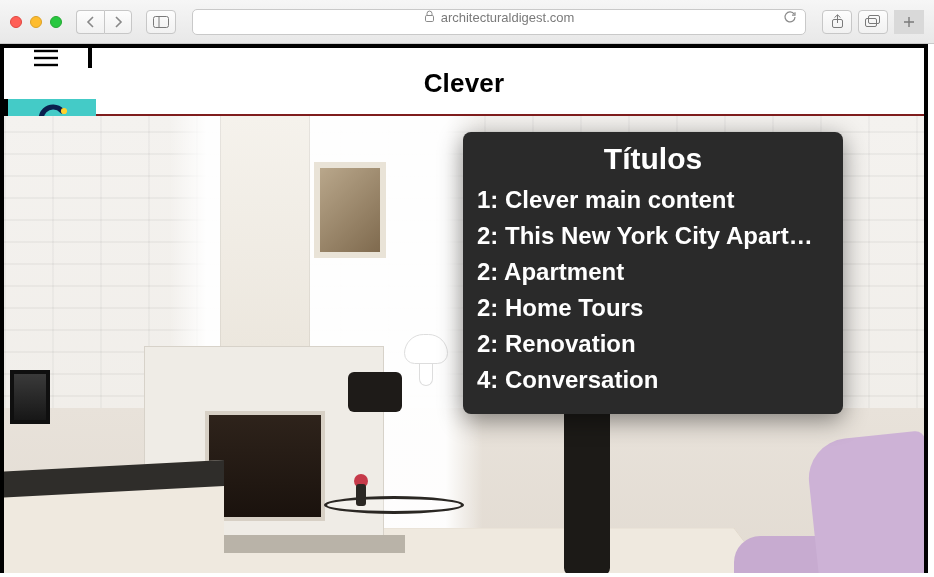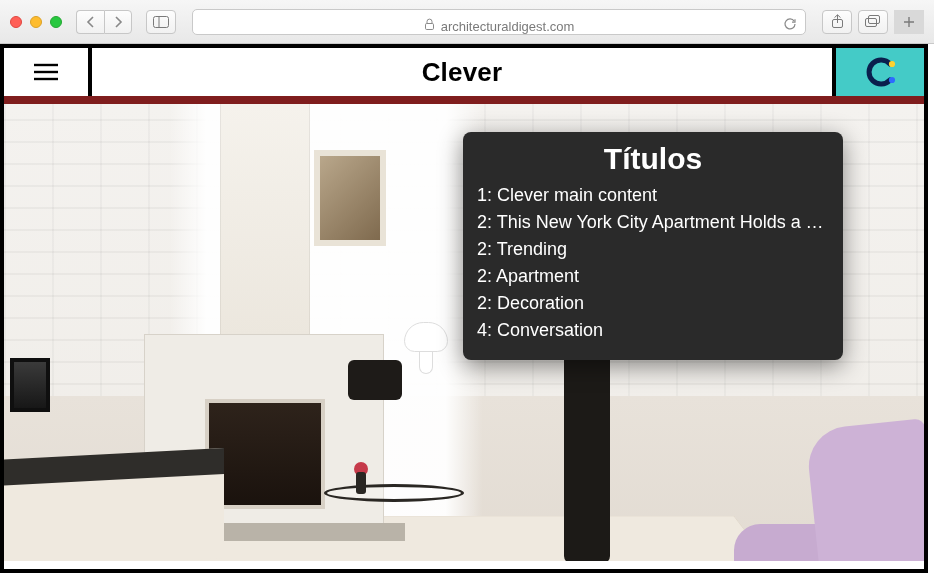--- a/index.html
+++ b/index.html
@@ -43,21 +43,21 @@
       display: flex; align-items: center; justify-content: center;
       color: #6b6b6b;
     }
     .url-bar {
       flex: 1;
       height: 26px;
       background: #fff;
       border: 1px solid #c9c9c9;
       border-radius: 5px;
       display: flex;
-      align-items: flex-end;
+      align-items: flex-start;
       justify-content: center;
       gap: 6px;
       font-size: 13px;
       color: #7a7a7a;
       margin: 0 8px;
       position: relative;
     }
     .url-bar .lock { color: #8a8a8a; }
     .url-bar .refresh { position: absolute; right: 8px; color: #8a8a8a; }
     .right-tools { display: flex; gap: 6px; align-items: center; }
@@ -71,22 +71,23 @@
     .page-frame {
       border: 4px solid #000;
       width: 928px;
       height: 529px;
       margin: 0;
       position: relative;
       background: #fff;
     }
     .site-header {
       display: flex;
-      height: 56px;
-      border-bottom: 8px solid #7f1d1d;
+      height: 68px;
+      border-bottom: 2px solid #7f1d1d;
+      flex-direction: column;
     }
     .hamburger {
       width: 88px;
       border-right: 4px solid #000;
       display: flex; align-items: center; justify-content: center;
       background: #fff;
     }
     .hamburger svg { stroke: #000; }
     .site-title {
       flex: 1;
@@ -222,26 +223,26 @@
       padding: 10px 14px 16px 14px;
     }
     .rotor-title {
       font-size: 30px;
       font-weight: 700;
       text-align: center;
       margin-bottom: 6px;
     }
     .rotor-list { list-style: none; }
     .rotor-item {
-      font-size: 18px;
+      font-size: 24px;
       line-height: 1.5;
       white-space: nowrap;
       overflow: hidden;
       text-overflow: ellipsis;
-      font-weight: 400;
+      font-weight: 700;
     }
   </style>
 </head>
 <body>
 
 <div class="browser-chrome">
   <div class="traffic-lights">
     <div class="tl red"></div>
     <div class="tl yellow"></div>
     <div class="tl green"></div>
@@ -346,18 +347,18 @@
       <div class="back"></div>
     </div>
   </div>
 </div>
 
 <div class="rotor">
   <div class="rotor-title">Títulos</div>
   <ul class="rotor-list">
       <li class="rotor-item">1: Clever main content</li>
       <li class="rotor-item">2: This New York City Apartment Holds a Trove of Design History</li>
-      <li class="rotor-item">2: Trending</li>
       <li class="rotor-item">2: Apartment</li>
-      <li class="rotor-item">2: Decoration</li>
+      <li class="rotor-item">2: Home Tours</li>
+      <li class="rotor-item">2: Renovation</li>
       <li class="rotor-item">4: Conversation</li>
     </ul>
 </div>
 
 </body></html>

